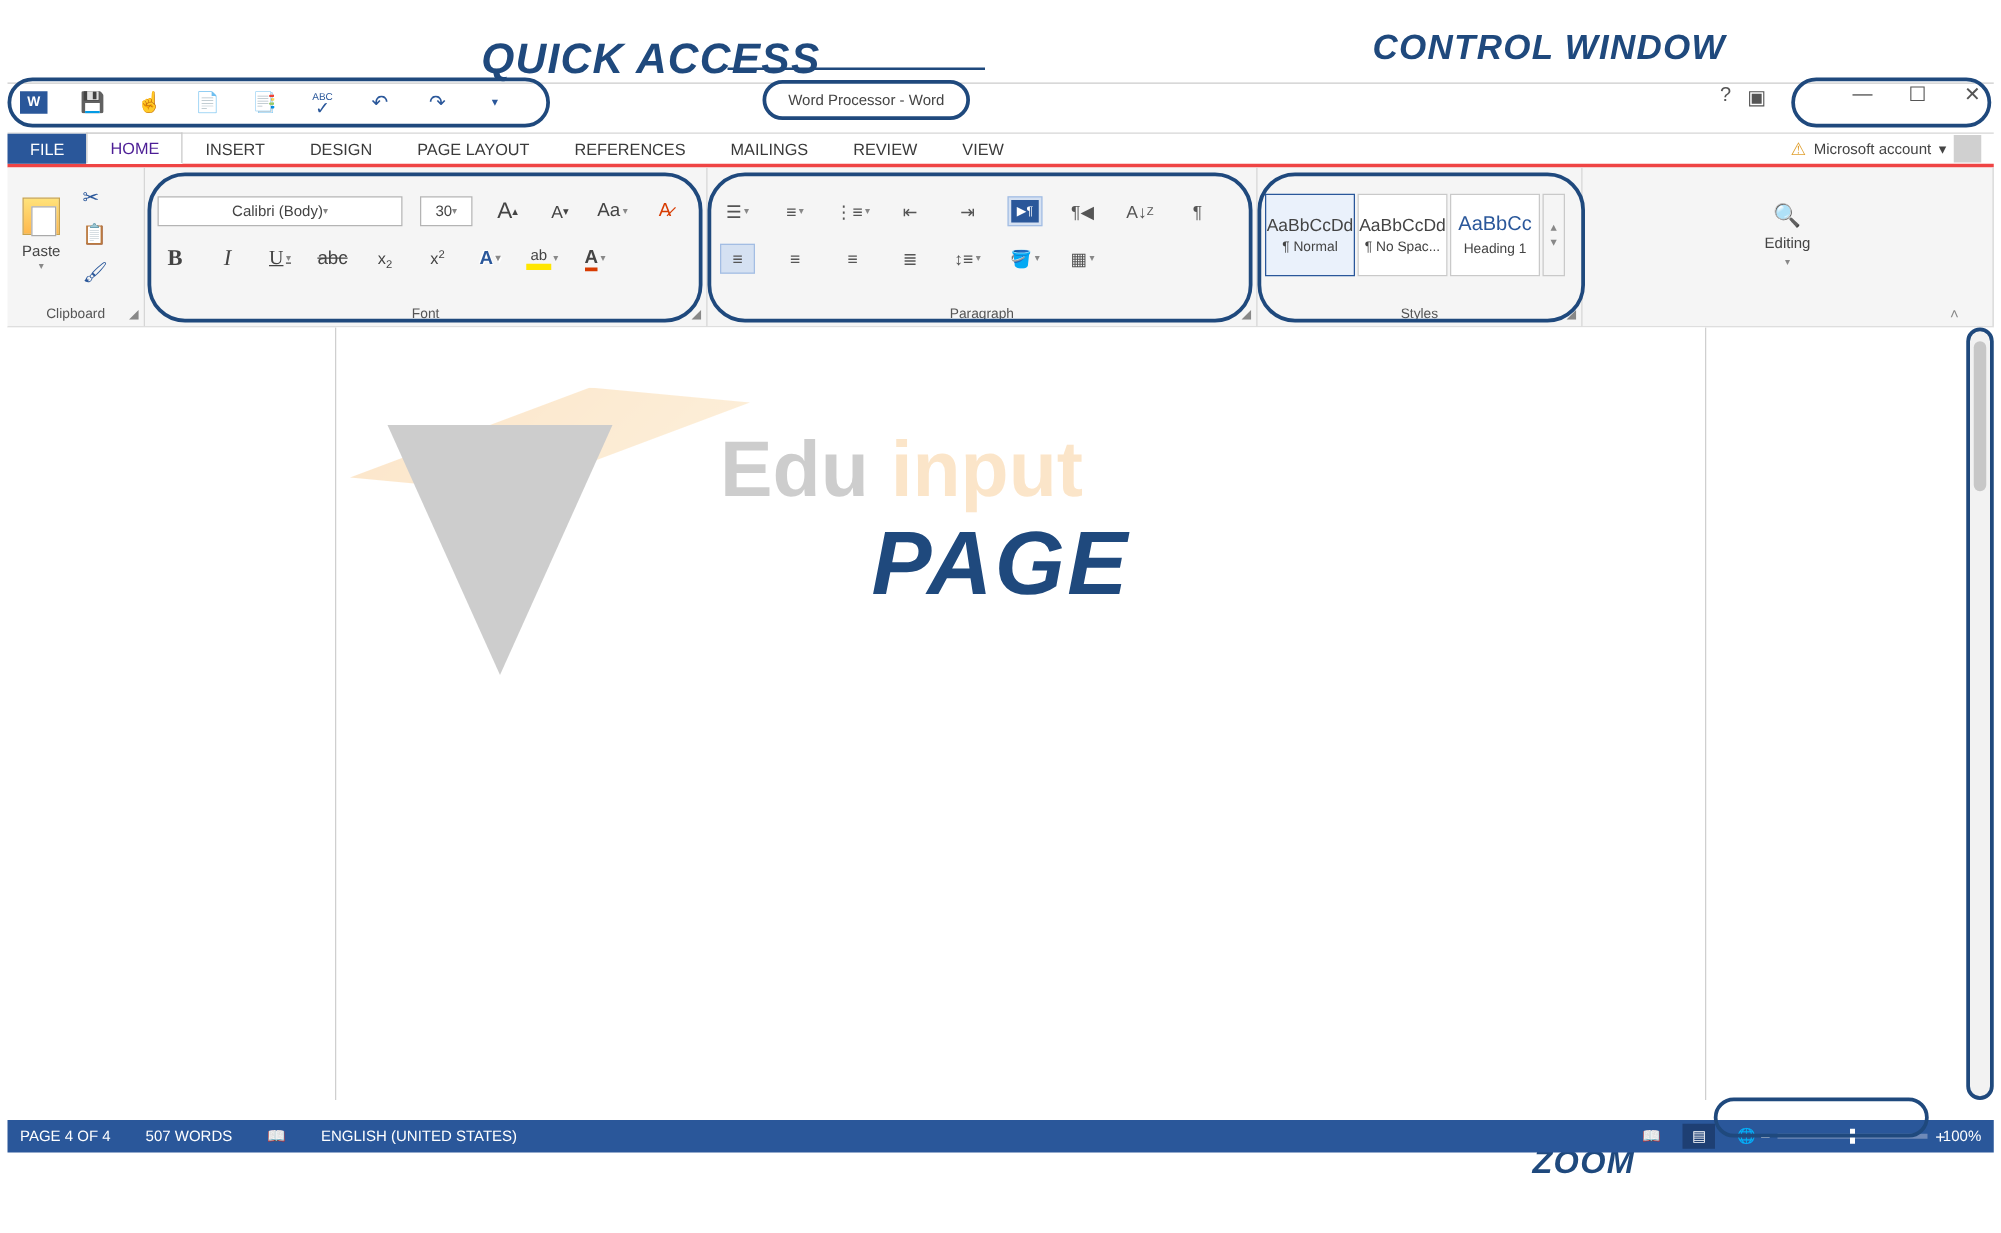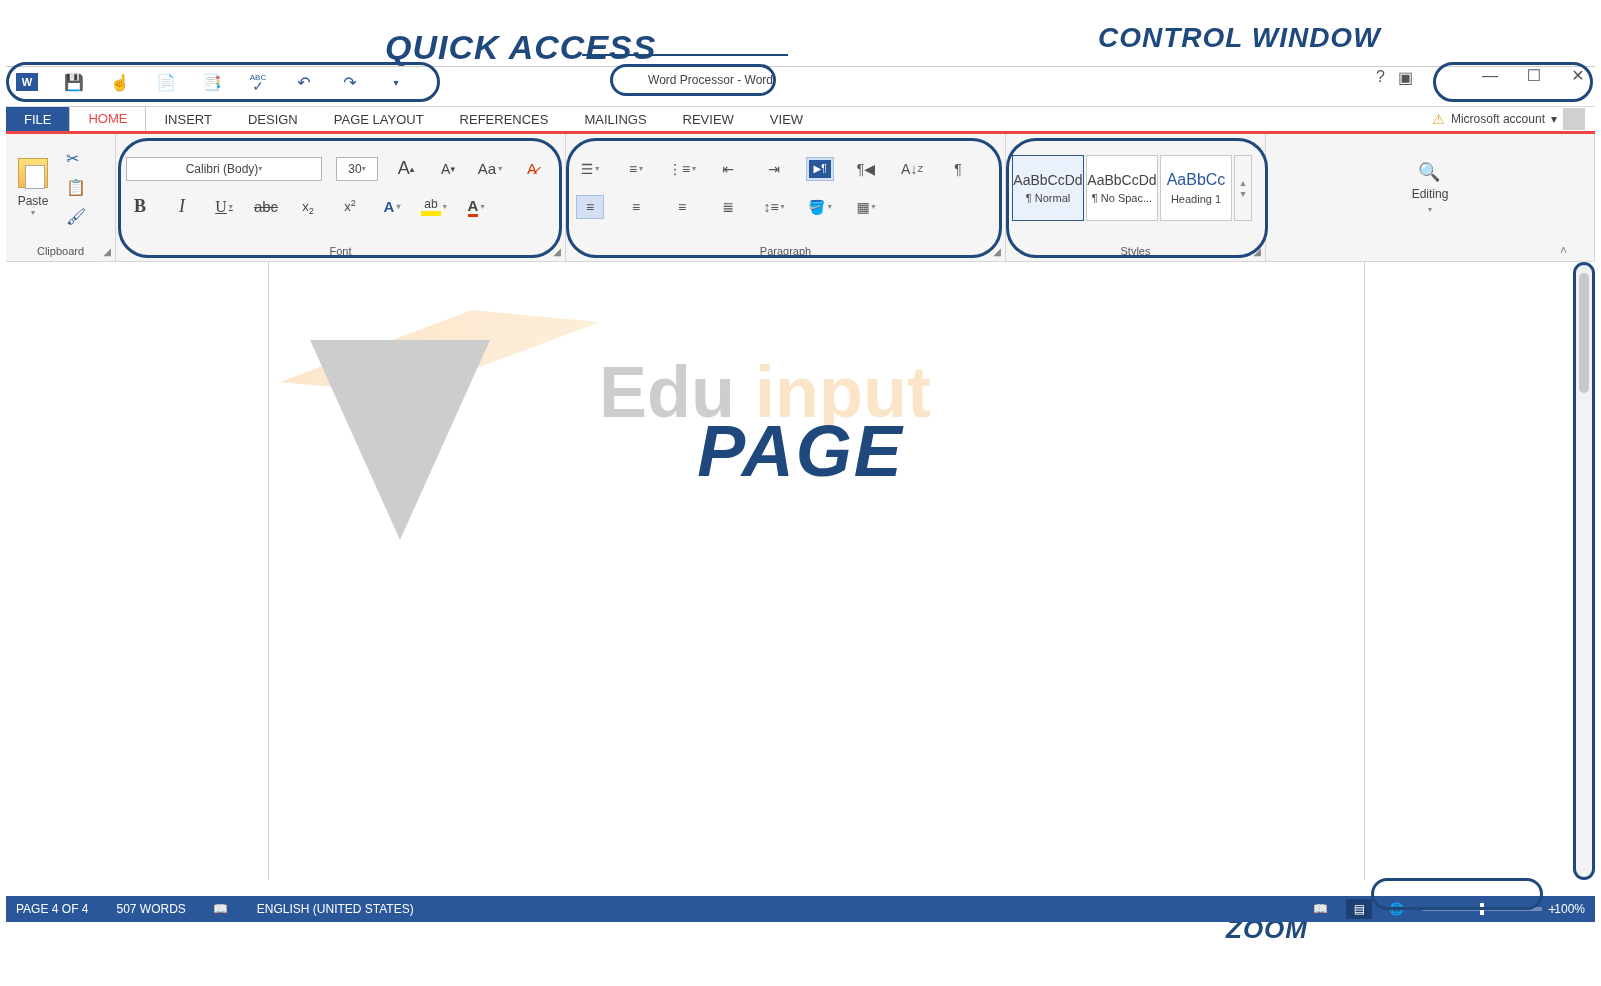--- a/index.html
+++ b/index.html
@@ -52,21 +52,21 @@
     color: #2a579a;
   }
   .qa-items .qi { width: 20px; height: 20px; display:flex; align-items:center; justify-content:center; font-size:16px; }
   .title-box {
     position: absolute;
     top: 64px; left: 610px;
     width: 166px; height: 32px;
     border: 3px solid #1f497d;
     border-radius: 16px;
     background: #fff;
-    display: flex; align-items:center; justify-content:flex-end;
+    display: flex; align-items:center; justify-content:center;
     font-size: 12px;
   }
   .ctrl-capsule {
     position: absolute;
     top: 62px; right: 8px;
     width: 160px; height: 40px;
     border: 3px solid #1f497d;
     border-radius: 20px;
   }
   .win-ctrl {
@@ -93,21 +93,21 @@
     display:flex; align-items:stretch;
   }
   .tab {
     padding: 0 18px;
     font-size: 13px;
     display:flex; align-items:center;
     color: #3a3a3a;
     text-transform: uppercase;
   }
   .tab.file { background:#2a579a; color:#fff; }
-  .tab.active { border:1px solid #c8c8c8; border-bottom:1px solid #fff; background:#fff; color:#ef4444; margin-top:-1px; }
+  .tab.active { border:1px solid #c8c8c8; border-bottom:1px solid #fff; background:#fff; color:#4c1d95; margin-top:-1px; }
   .acct {
     margin-left:auto; display:flex; align-items:center; gap:6px;
     padding-right: 10px; font-size:12px; color:#444;
   }
   .acct .warn { color:#e0a030; font-size:14px; }
   .acct .pic { width:22px; height:22px; background:#d0d0d0; }
 
   
   .ribbon {
     position: absolute;
@@ -221,22 +221,22 @@
     border-right:90px solid transparent;
     border-top:200px solid #3c3c3c;
     transform: rotate(0deg);
   }
   .wm .swoosh {
     position:absolute; left:20px; top:10px; width:320px; height:120px;
     background:linear-gradient(135deg,#f39a2b,#f9c978);
     clip-path: polygon(0 60%, 60% 0, 100% 10%, 40% 70%);
   }
   .wm .txt {
-    position:absolute; left:339px; top:40px;
-    font-size:72px; font-weight:700; color:#3c3c3c;margin-top:11px;
+    position:absolute; left:316px; top:40px;
+    font-size:63px; font-weight:700; color:#3c3c3c;
   }
   .wm .txt .in { color:#f39a2b; }
   .wm .sub {
     position:absolute; left:330px; top:170px;
     font-size:40px; color:#7a7a7a; letter-spacing:1px;
     border-top:4px solid #f39a2b; padding-top:18px;
   }
 
   .page-big-label {
     position:absolute; left:50%; top:410px; transform:translateX(-50%);

